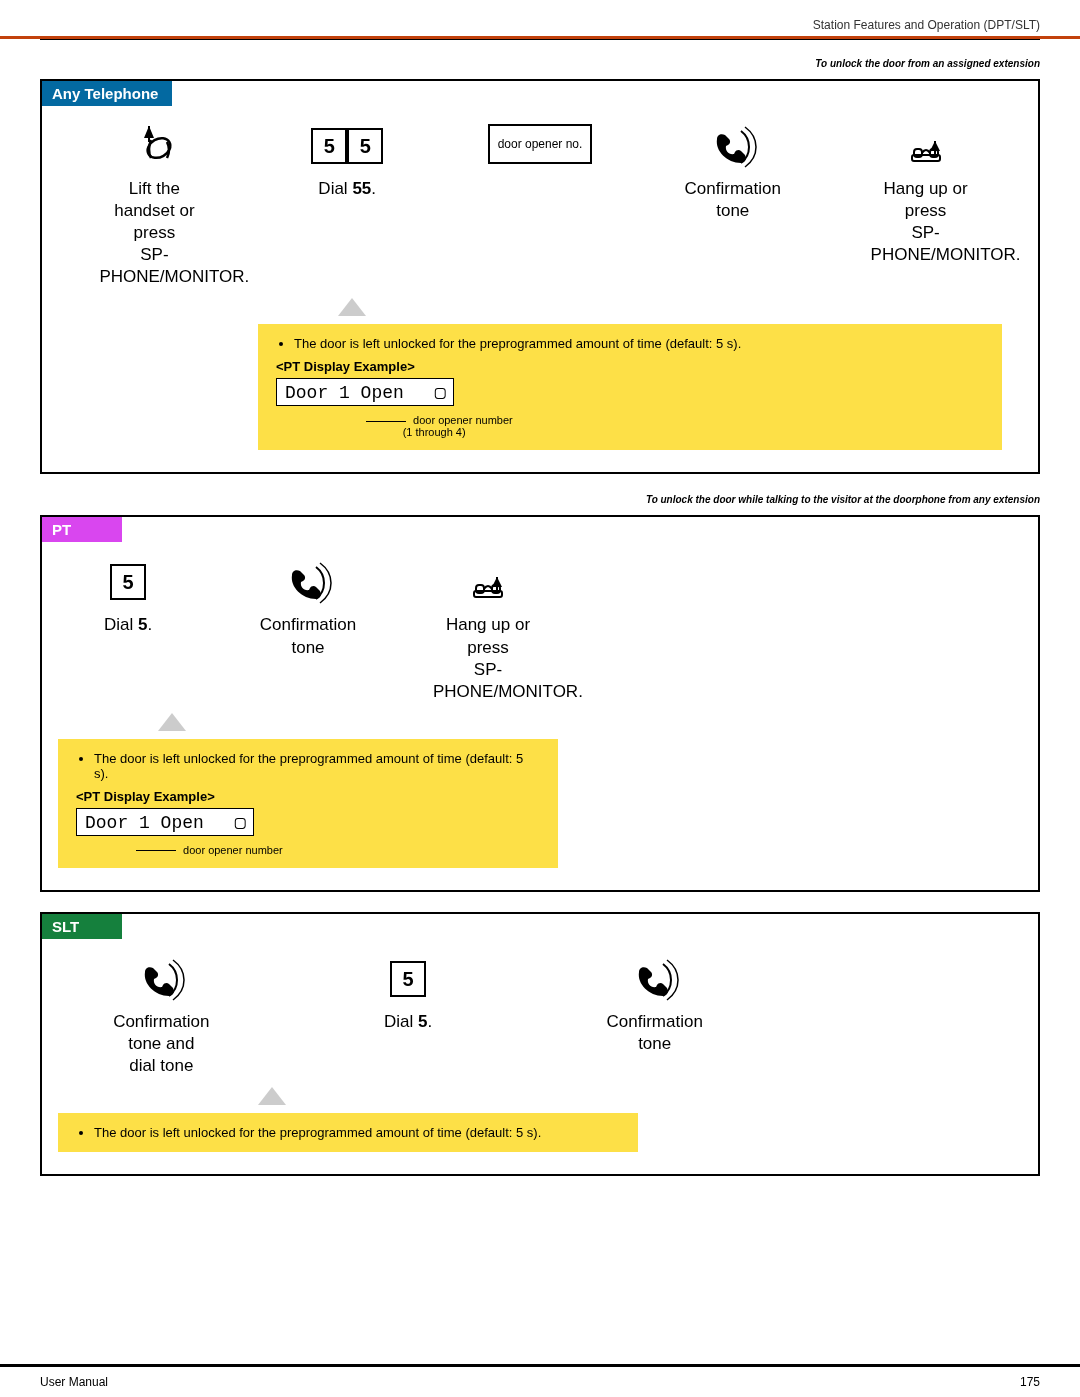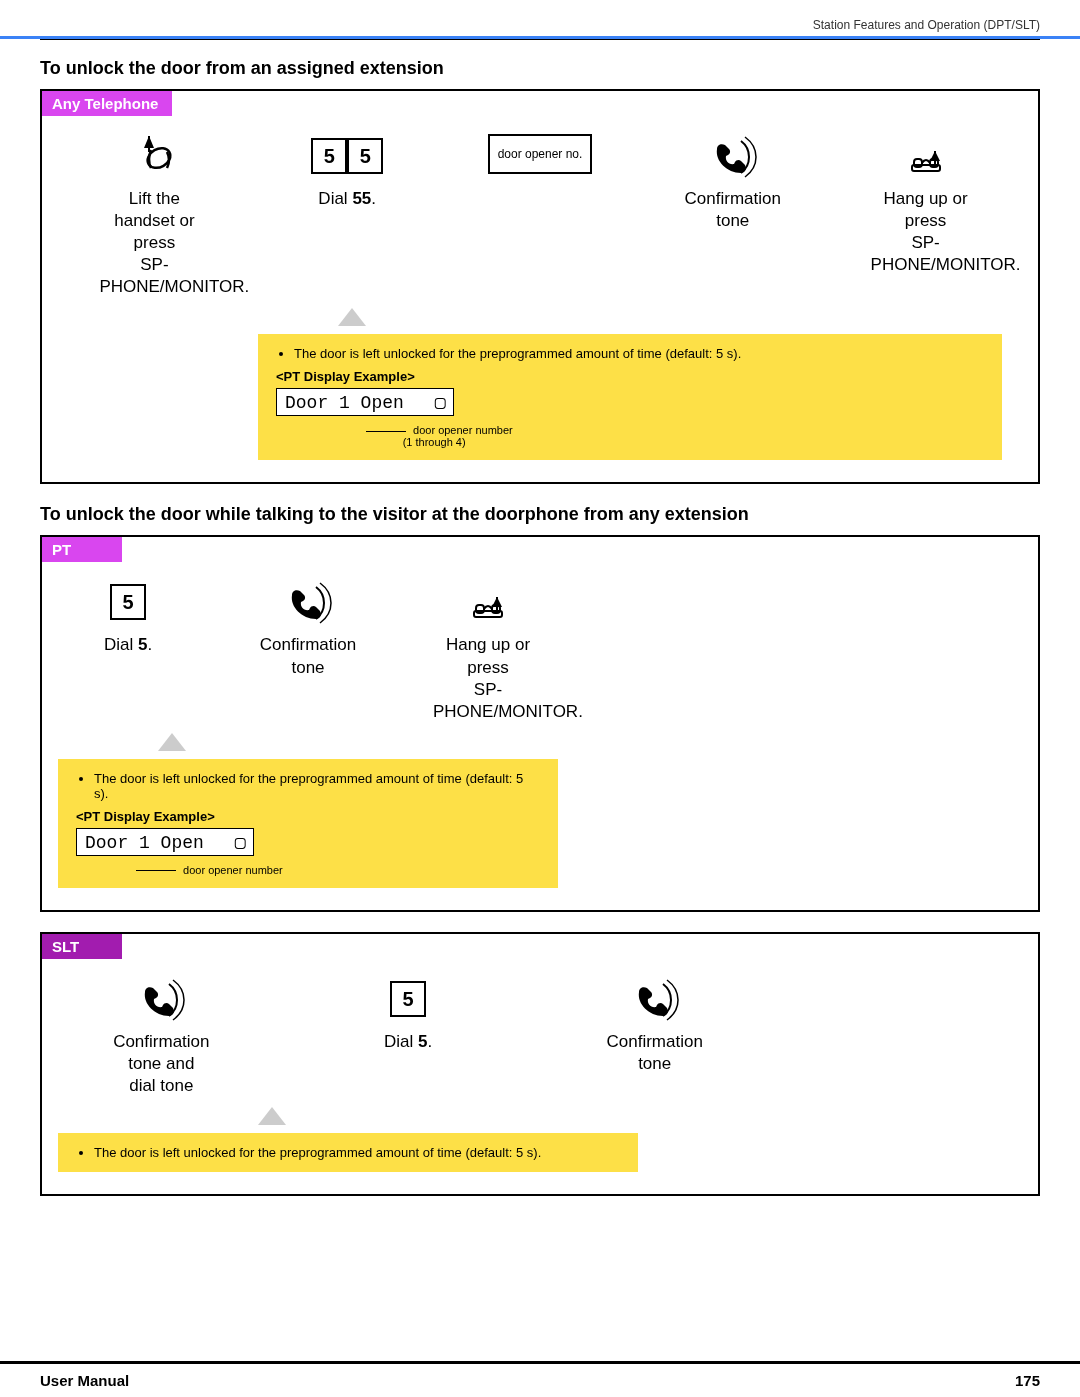--- a/index.html
+++ b/index.html
@@ -12,49 +12,50 @@
       color: #000;
       position: relative;
     }
 
     
     .page-header {
       text-align: right;
       padding: 18px 40px 4px 40px;
       font-size: 12px;
       color: #333;
-      border-bottom: 3px solid #3b82f6;
+      border-bottom: 3px solid #c2410c;
     }
     .header-line {
       border-top: 1px solid #000;
       margin: 0 40px 0 40px;
     }
 
     
     .main-content {
       padding: 18px 40px 60px 40px;
     }
 
     
     .section-title {
-      text-align: left;
-      font-size: 18px;
+      text-align: right;
+      font-size: 10px;
       font-weight: bold;
       margin-bottom: 10px;
+      font-style: italic;
     }
 
     
     .box {
       border: 2px solid #000;
       margin-bottom: 20px;
       background: #fff;
     }
 
     .box-header {
-      background: #d946ef;
+      background: #0369a1;
       color: #fff;
       font-weight: bold;
       font-size: 15px;
       padding: 4px 10px;
       display: inline-block;
       min-width: 130px;
     }
 
     .box-content {
       padding: 14px 16px 14px 16px;
@@ -146,22 +147,22 @@
     
     .page-footer {
       position: absolute;
       bottom: 0;
       left: 0;
       right: 0;
       border-top: 3px solid #000;
       display: flex;
       justify-content: space-between;
       padding: 8px 40px;
-      font-size: 15px;
-      font-weight: bold;
+      font-size: 12px;
+      font-weight: normal;
     }
     .arrow-up-gray {
       width: 0; height: 0;
       border-left: 12px solid transparent;
       border-right: 12px solid transparent;
       border-bottom: 16px solid #ccc;
     }
   </style>
 </head>
 <body>
@@ -332,21 +333,21 @@
             <span style="display:inline-block; border-top:1px solid #000; width:40px; vertical-align:middle; margin-right:4px;"></span>
             <span>door opener number</span>
           </div>
         </div>
       </div>
 
     </div>
   </div>
 
   <div class="box">
-    <div class="box-header" style="background:#a21caf; min-width:80px;">SLT</div>
+    <div class="box-header" style="background:#15803d; min-width:80px;">SLT</div>
     <div class="box-content">
 
       <div class="steps-row" style="justify-content:flex-start; gap:40px; max-width:700px;">
 
 
         <div class="step">
           <div class="step-icon">
             <svg width="48" height="50" viewBox="0 0 48 50">
               <path d="M32,10 Q40,16 40,26 Q40,36 32,42" fill="none" stroke="#000" stroke-width="2"></path>
               <path d="M36,6 Q47,14 47,26 Q47,38 36,46" fill="none" stroke="#000" stroke-width="1.5"></path>

